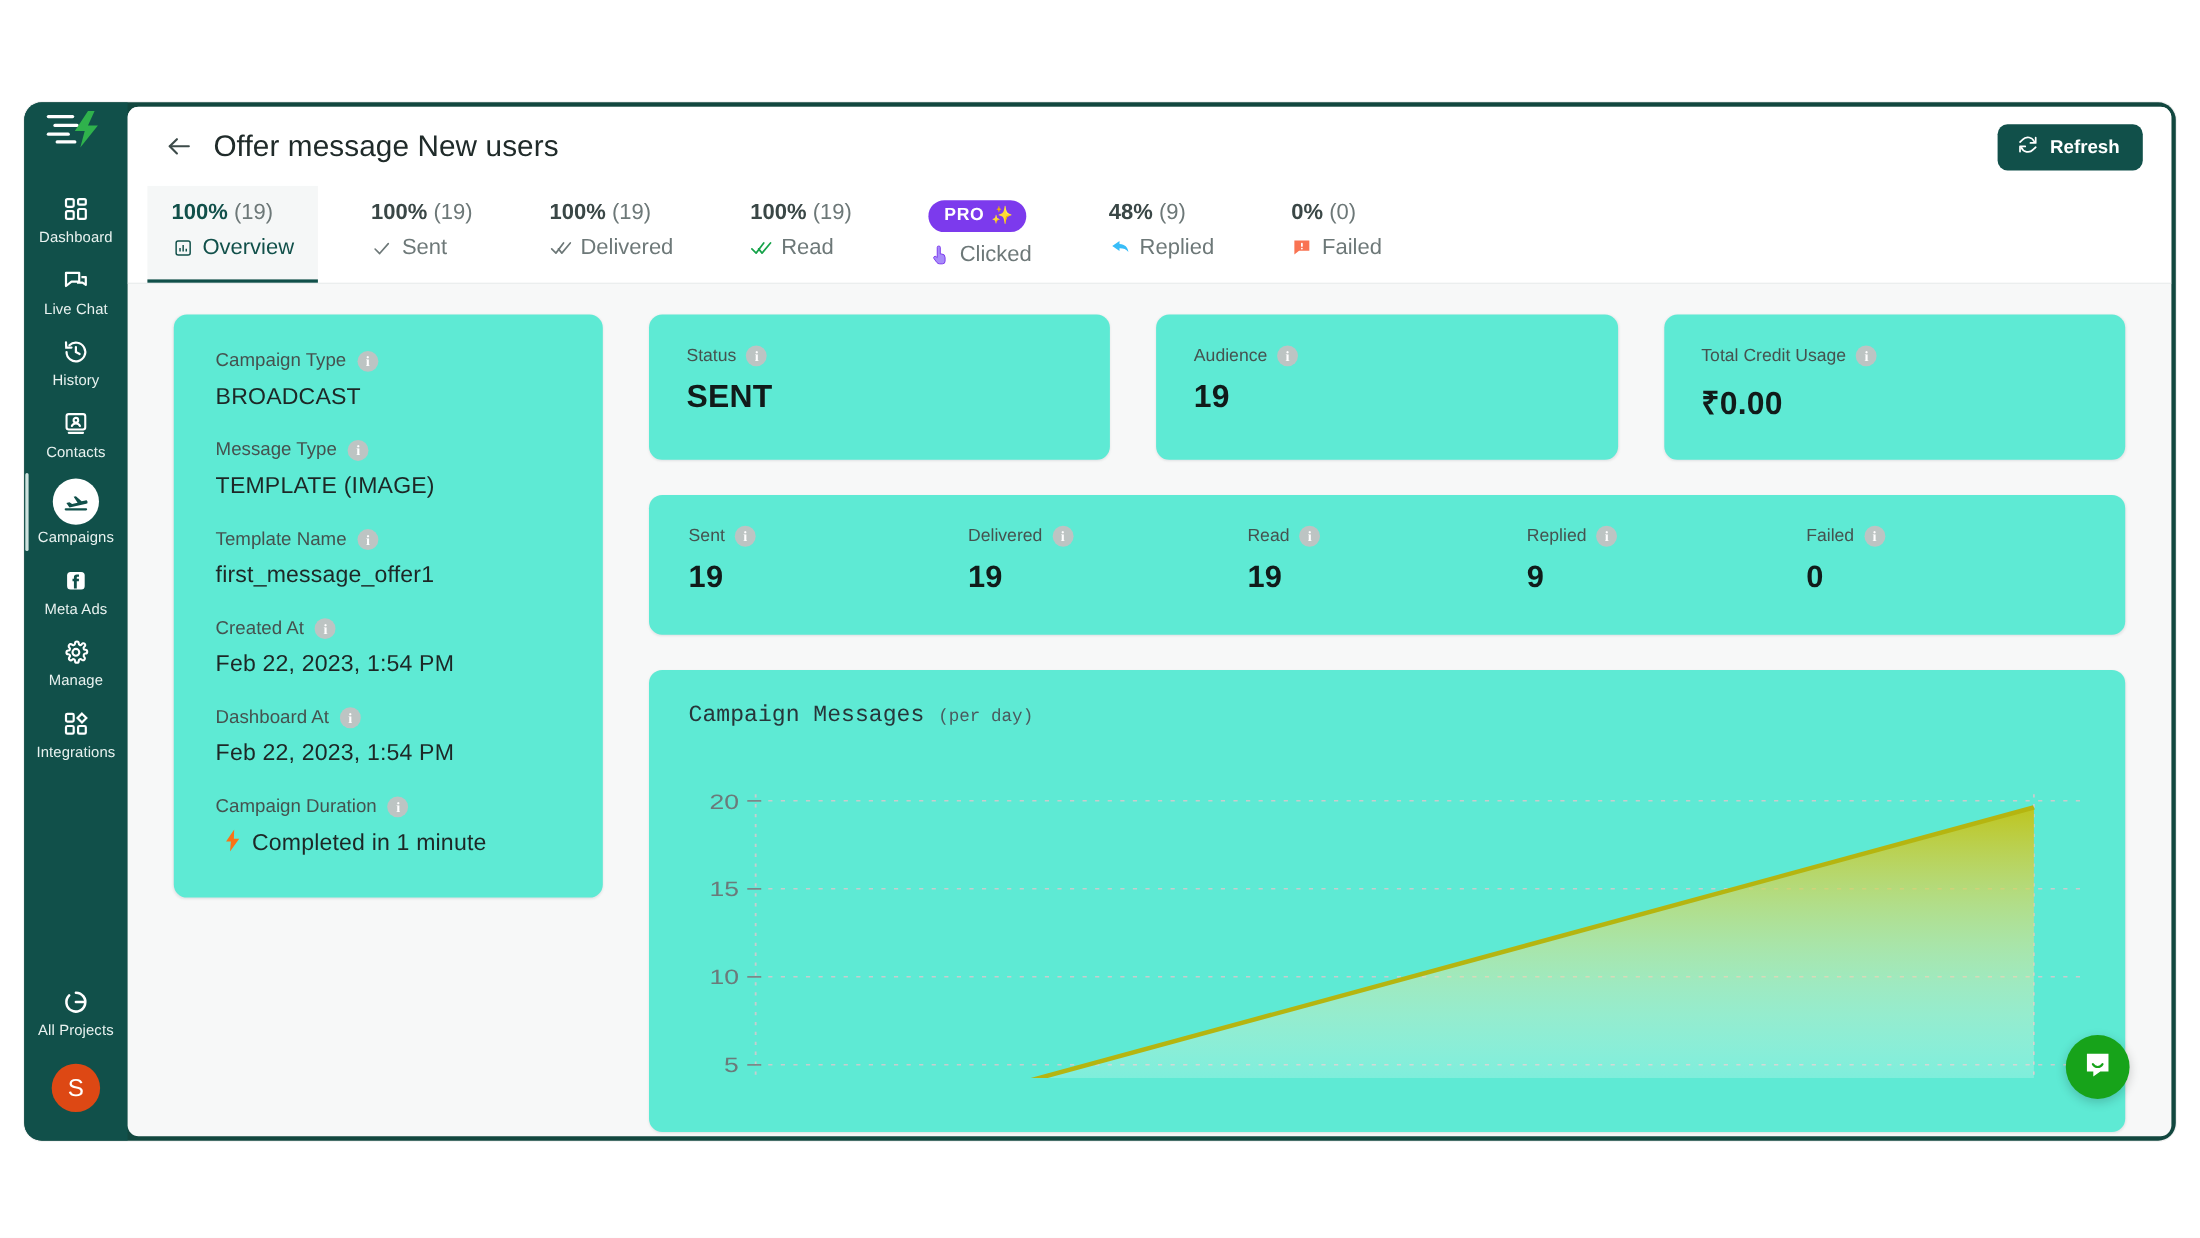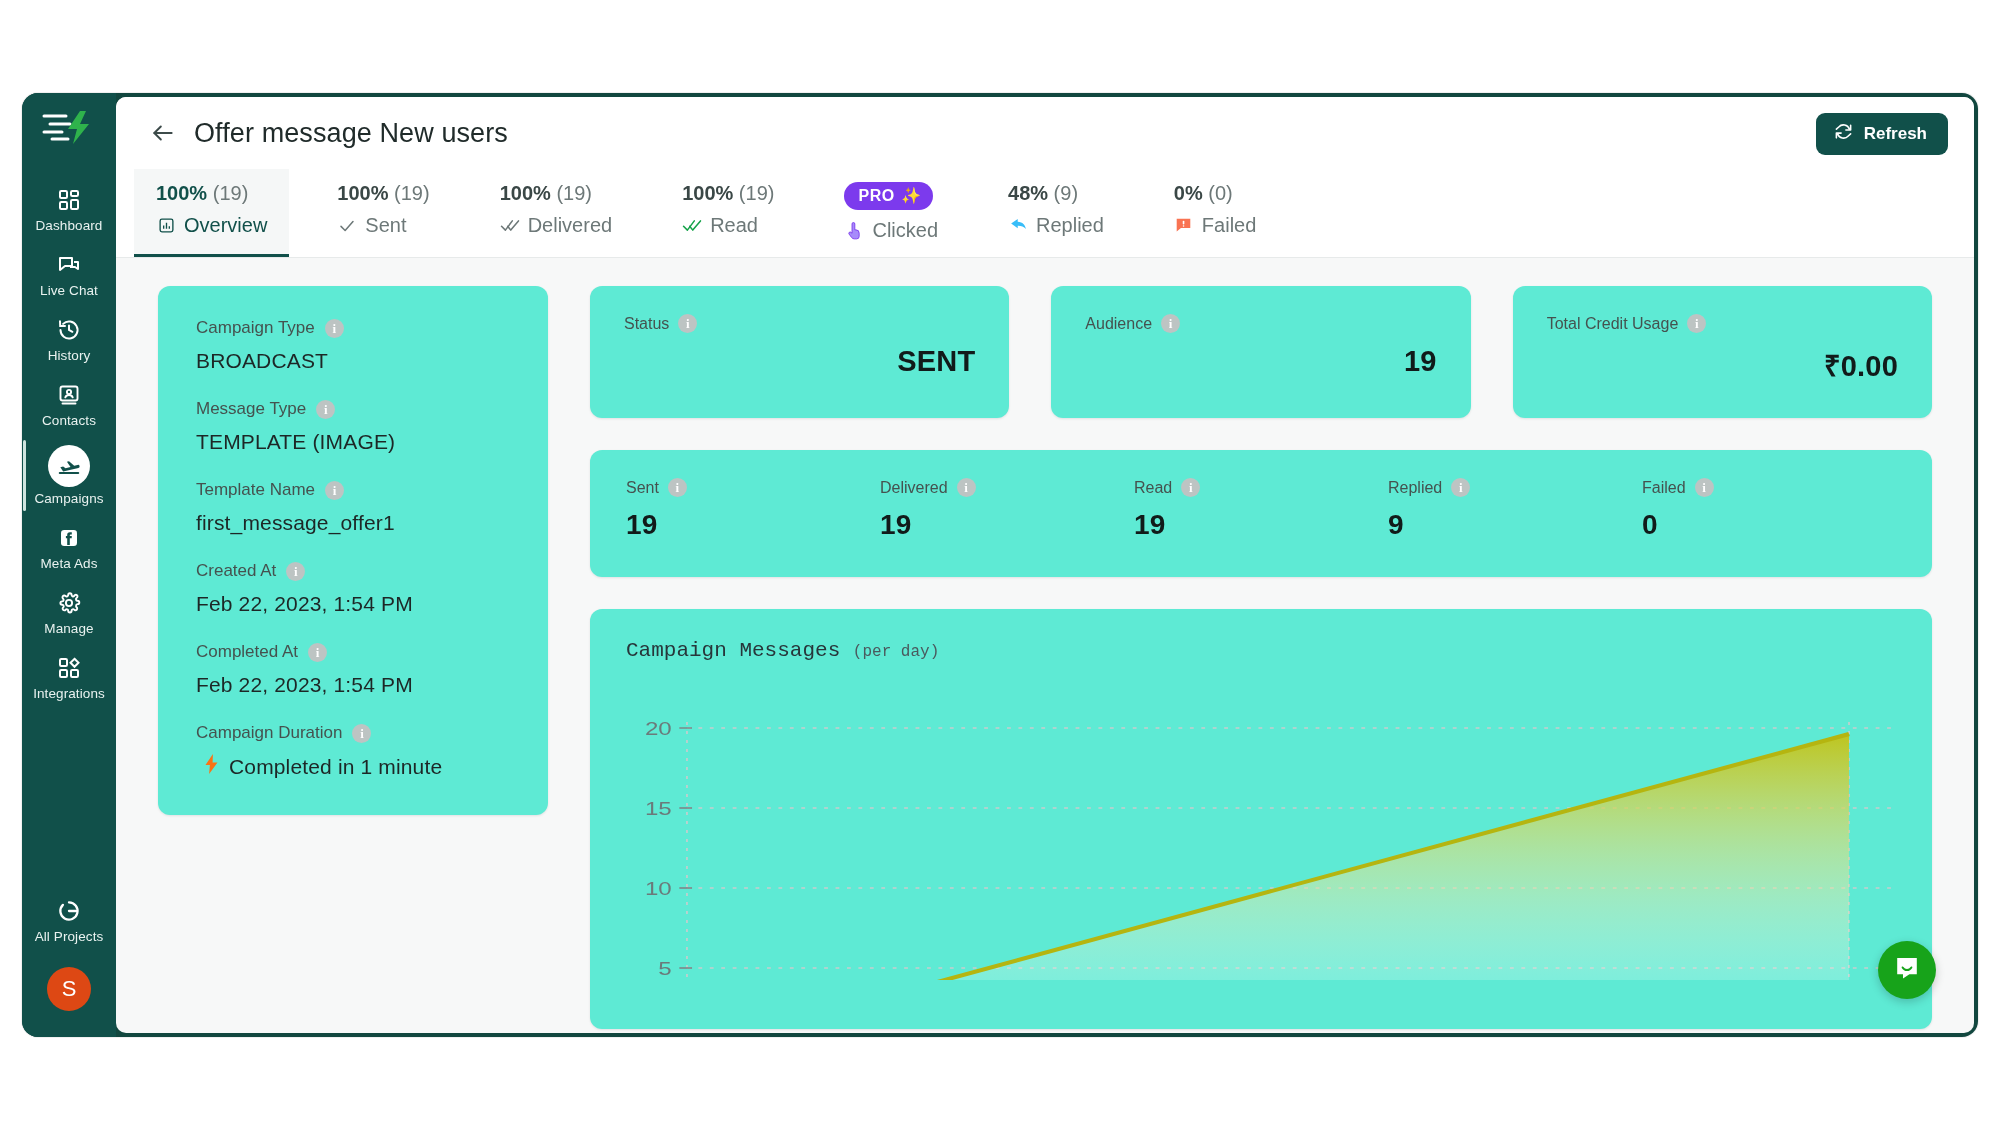--- a/index.html
+++ b/index.html
@@ -23,21 +23,21 @@
 
   
   .sidebar {
     position: absolute;
     left: 0; top: 0;
     width: 94px; height: 100%;
     background: #11504a;
     display: flex;
     flex-direction: column;
     align-items: center;
-    padding-top: 12px;
+    padding-top: 2px;
   }
   .brand-logo {
     width: 60px; height: 44px;
     display: flex; align-items: center; justify-content: center;
     margin-bottom: 28px;
   }
   .nav-item {
     width: 94px;
     padding: 9px 0 8px 0;
     display: flex;
@@ -301,21 +301,20 @@
     font-size: 25px;
     font-weight: 700;
   }
 
   
   .stat-row { display: flex; gap: 42px; }
   .stat-card {
     flex: 1 1 0;
     padding: 28px 34px 34px 34px;
     min-height: 128px;
-    text-align: right;
   }
   .stat-label {
     display: flex; align-items: center; gap: 9px;
     font-size: 16px;
     color: #45524f;
     margin-bottom: 12px;
   }
   .stat-value {
     font-size: 29px;
     font-weight: 700;
@@ -657,21 +656,21 @@
           <div class="info-row">
             <div class="info-label">
               <span>Created At</span>
               <span class="info-icon">i</span>
             </div>
             <div class="info-value">Feb 22, 2023, 1:54 PM</div>
           </div>
 
           <div class="info-row">
             <div class="info-label">
-              <span>Completed At</span>
+              <span>Dashboard At</span>
               <span class="info-icon">i</span>
             </div>
             <div class="info-value">Feb 22, 2023, 1:54 PM</div>
           </div>
 
           <div class="info-row">
             <div class="info-label">
               <span>Campaign Duration</span>
               <span class="info-icon">i</span>
             </div>

